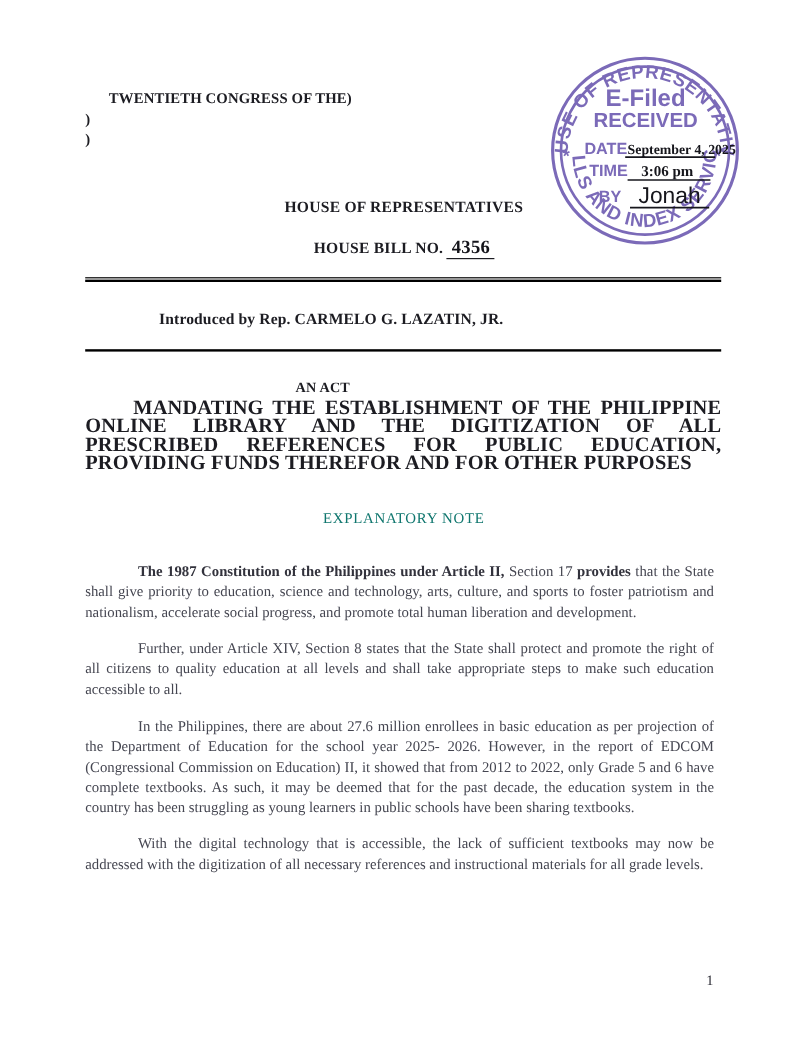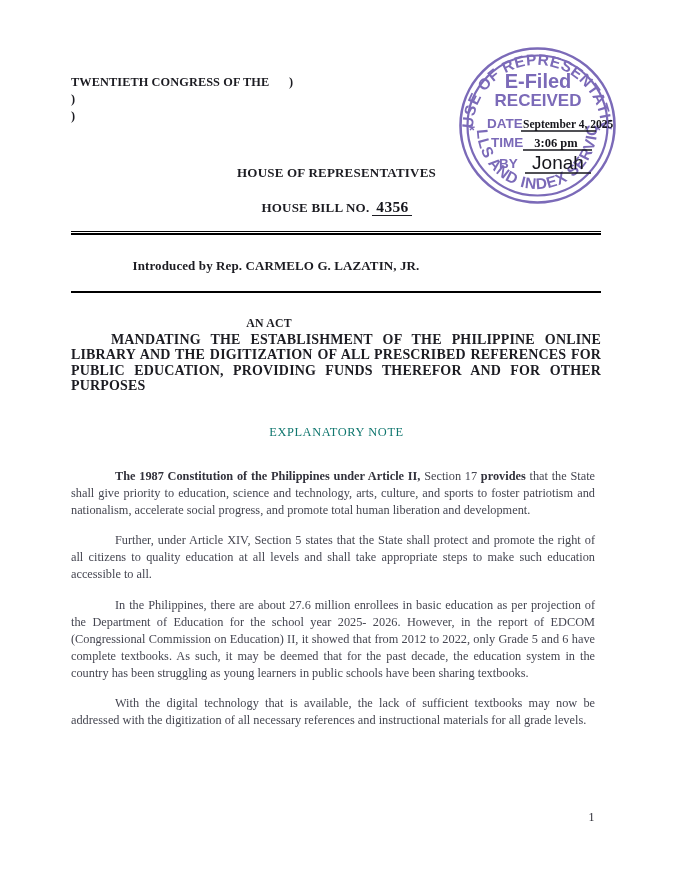--- a/index.html
+++ b/index.html
@@ -22,20 +22,21 @@
     width: 673px;
     height: 875px;
   }
 
   
   .congress-block {
     position: absolute;
     left: 71px;
     top: 74px;
     width: 330px;
+    text-align: right;
   }
   .congress-row {
     display: flex;
     align-items: baseline;
     font-size: 12.3px;
     font-weight: bold;
     color: #1c1c22;
     line-height: 17px;
     letter-spacing: 0.1px;
     white-space: nowrap;
@@ -140,21 +141,21 @@
     letter-spacing: 0.2px;
   }
   .act-title {
     position: absolute;
     left: 71px;
     top: 332px;
     width: 530px;
     text-align: justify;
     text-align-last: left;
     text-justify: inter-word;
-    font-size: 14px;
+    font-size: 17px;
     font-weight: bold;
     line-height: 15.4px;
     color: #1c1c22;
     text-indent: 40px;
     letter-spacing: 0.15px;
   }
 
   
   .explanatory {
     position: absolute;
@@ -263,20 +264,20 @@
 
   <div class="author-line">Introduced by Rep. CARMELO G. LAZATIN, JR.</div>
 
   <div class="act-label">AN ACT</div>
   <div class="act-title">MANDATING THE ESTABLISHMENT OF THE PHILIPPINE ONLINE LIBRARY AND THE DIGITIZATION OF ALL PRESCRIBED REFERENCES FOR PUBLIC EDUCATION, PROVIDING FUNDS THEREFOR AND FOR OTHER PURPOSES</div>
 
   <div class="explanatory">EXPLANATORY NOTE</div>
 
   <div class="body-wrap">
     <p class="para"><b>The 1987 Constitution of the Philippines under Article II,</b><span> Section 17 </span><b>provides</b><span> that the State shall give priority to education, science and technology, arts, culture, and sports to foster patriotism and nationalism, accelerate social progress, and promote total human liberation and development.</span></p>
-    <p class="para">Further, under Article XIV, Section 5 states that the State shall protect and promote the right of all citizens to quality education at all levels and shall take appropriate steps to make such education accessible to all.</p>
+    <p class="para">Further, under Article XIV, Section 8 states that the State shall protect and promote the right of all citizens to quality education at all levels and shall take appropriate steps to make such education accessible to all.</p>
     <p class="para">In the Philippines, there are about 27.6 million enrollees in basic education as per projection of the Department of Education for the school year 2025- 2026. However, in the report of EDCOM (Congressional Commission on Education) II, it showed that from 2012 to 2022, only Grade 5 and 6 have complete textbooks. As such, it may be deemed that for the past decade, the education system in the country has been struggling as young learners in public schools have been sharing textbooks.</p>
-    <p class="para">With the digital technology that is available, the lack of sufficient textbooks may now be addressed with the digitization of all necessary references and instructional materials for all grade levels.</p>
+    <p class="para">With the digital technology that is accessible, the lack of sufficient textbooks may now be addressed with the digitization of all necessary references and instructional materials for all grade levels.</p>
   </div>
 
   <div class="page-number">1</div>
 
 </div>
 
 </body></html>

